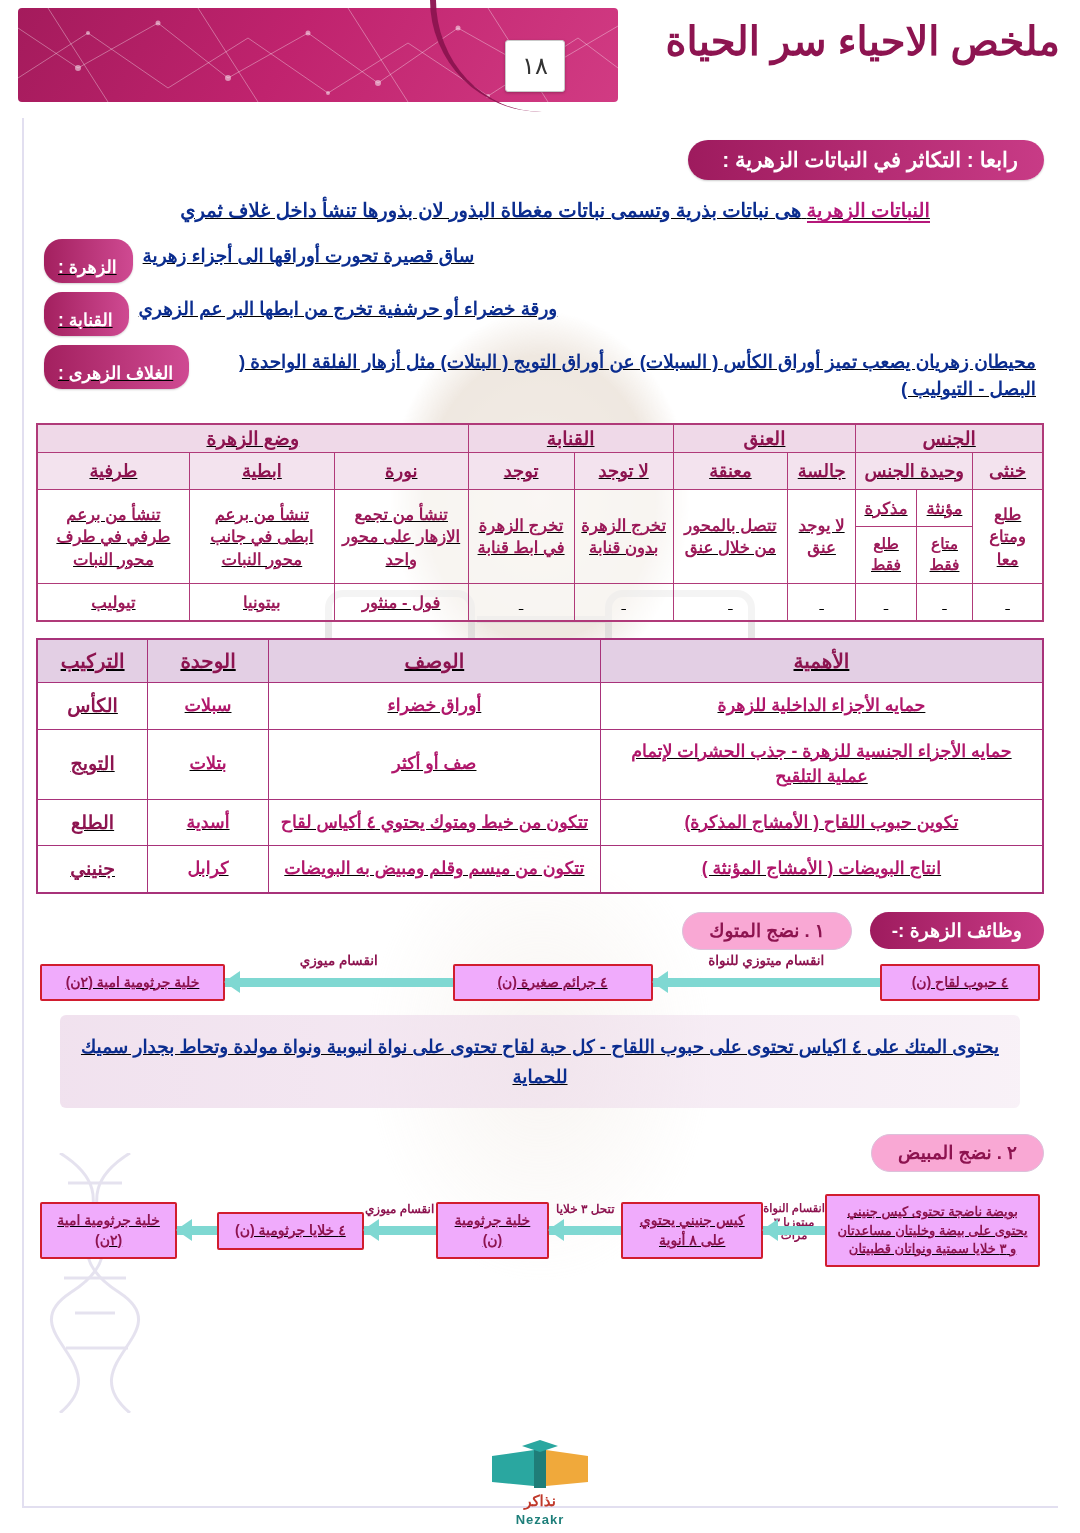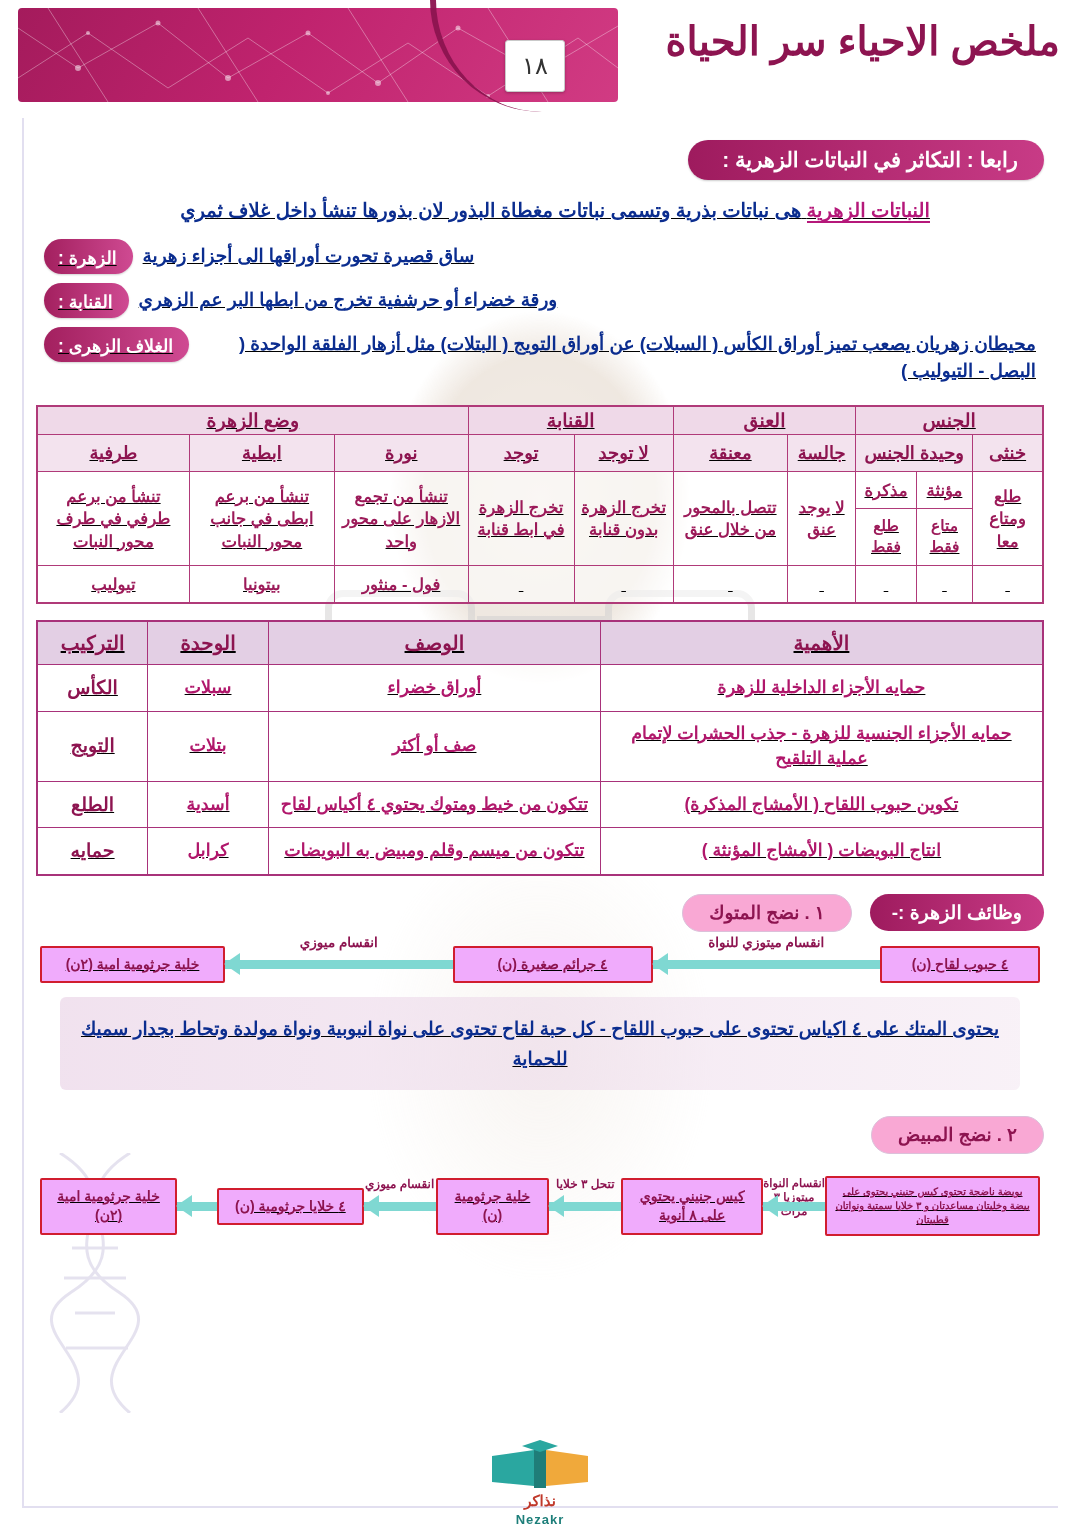--- a/index.html
+++ b/index.html
@@ -101,21 +101,21 @@
   .lead .hl { color:#b5187a; border-bottom:2px solid #b5187a; padding-bottom:0; }
 
   .bullets { margin:14px 44px 0 44px; }
   .bullet-row {
     display:flex; align-items:flex-start; justify-content:flex-end;
     margin-bottom:9px; gap:10px;
   }
   .pill {
     background:linear-gradient(90deg,#a3205f,#cf4a92);
     color:#fff; font-size:17.5px; font-weight:bold;
-    border-radius:18px; padding:9px 16px 5px 14px;
+    border-radius:18px; padding:18px 16px 5px 14px;
     white-space:nowrap; flex:0 0 auto;
     box-shadow:0 1px 2px rgba(0,0,0,.18);
   }
   .bullet-text {
     font-size:18.5px; color:#0b2d8f; font-weight:bold; line-height:1.45;
     padding-top:4px; text-align:right;
   }
 
   
   table { border-collapse:collapse; }
@@ -366,21 +366,21 @@
       <tr>
         <td>تكوين حبوب اللقاح ( الأمشاج المذكرة)</td>
         <td>تتكون من خيط ومتوك يحتوي ٤ أكياس لقاح</td>
         <td>أسدية</td>
         <td class="col-struct">الطلع</td>
       </tr>
       <tr>
         <td>انتاج البويضات ( الأمشاج المؤنثة )</td>
         <td>تتكون من ميسم وقلم ومبيض به البويضات</td>
         <td>كرابل</td>
-        <td class="col-struct">حمايه</td>
+        <td class="col-struct">جنيني</td>
       </tr>
     </tbody>
   </table>
 
   <div class="func-title">وظائف الزهرة :-</div>
   <div class="sub-pill">١ . نضج المتوك</div>
   <div class="clear"></div>
 
   <div class="flow">
     <div class="fbox" style="width:160px">٤ حبوب لقاح (ن)</div>
@@ -395,21 +395,21 @@
     </div>
     <div class="fbox" style="width:185px">خلية جرثومية امية (٢ن)</div>
   </div>
 
   <div class="note-band">يحتوى المتك على ٤ اكياس تحتوى على حبوب اللقاح - كل حبة لقاح تحتوى على نواة انبوبية ونواة مولدة وتحاط بجدار سميك للحماية</div>
 
   <div class="sub-pill" style="margin-top:26px;margin-right:36px;">٢ . نضج المبيض</div>
   <div class="clear"></div>
 
   <div class="flow" style="margin-top:22px; gap:0;">
-    <div class="fbox" style="width:228px; font-size:10px;">بويضة ناضجة تحتوى كيس جنيني يحتوى على بيضة وخليتان مساعدتان و ٣ خلايا سمتية ونواتان قطبيتان</div>
+    <div class="fbox" style="width:228px; font-size:13px;">بويضة ناضجة تحتوى كيس جنيني يحتوى على بيضة وخليتان مساعدتان و ٣ خلايا سمتية ونواتان قطبيتان</div>
     <div class="arrow" style="flex:0 0 62px;">
       <div class="lbl" style="font-size:11.5px;">انقسام النواة ميتوزيا ٣ مرات</div>
       <div class="shaft"></div>
     </div>
     <div class="fbox" style="width:150px">كيس جنيني يحتوي على ٨ أنوية</div>
     <div class="arrow" style="flex:0 0 72px;">
       <div class="lbl" style="font-size:12px;">تتحل ٣ خلايا</div>
       <div class="shaft"></div>
     </div>
     <div class="fbox" style="width:120px">خلية جرثومية (ن)</div>

